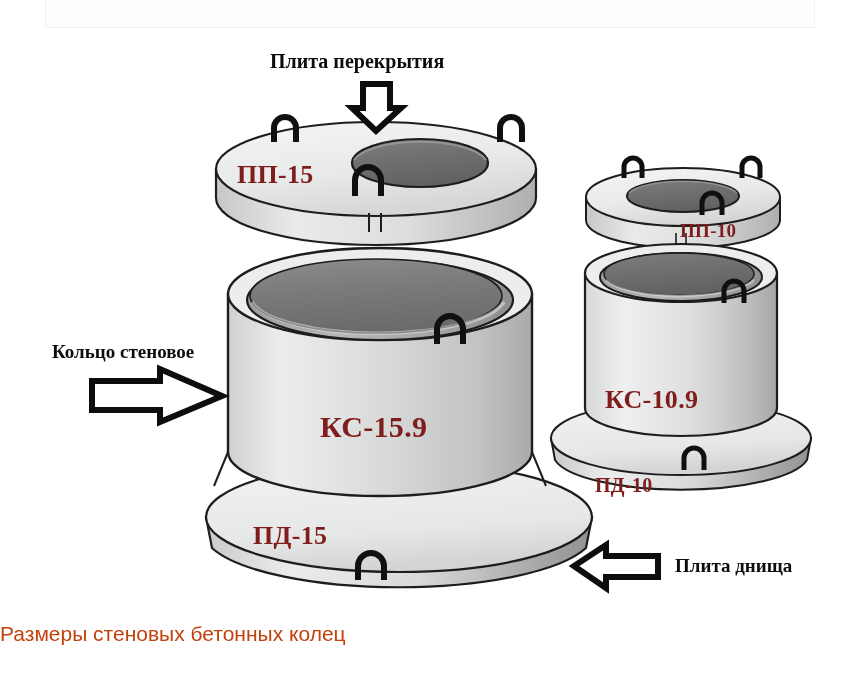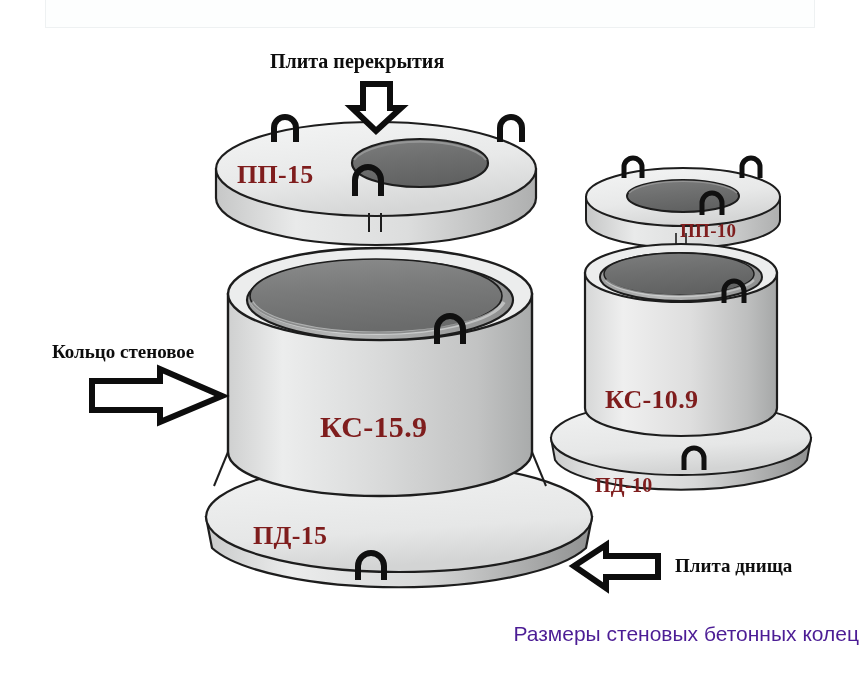--- a/index.html
+++ b/index.html
@@ -64,24 +64,24 @@
   }
   #callout-top    { left: 270px; top: 50px;  font-size: 20px; }
   #callout-left   { left: 52px;  top: 341px; font-size: 19px; }
   #callout-bottom { left: 675px; top: 555px; font-size: 19px; }
 
   #caption {
     position: absolute;
     left: 0;
     top: 622px;
     width: 859px;
-    text-align: right;
+    text-align: left;
     font-family: "Liberation Sans", sans-serif;
     font-size: 21px;
-    color: #4c1d95;
+    color: #c2410c;
     white-space: nowrap;
   }
 </style>
 </head>
 <body>
 
 <div id="stage">
 
   <div id="top-banner"></div>
 

